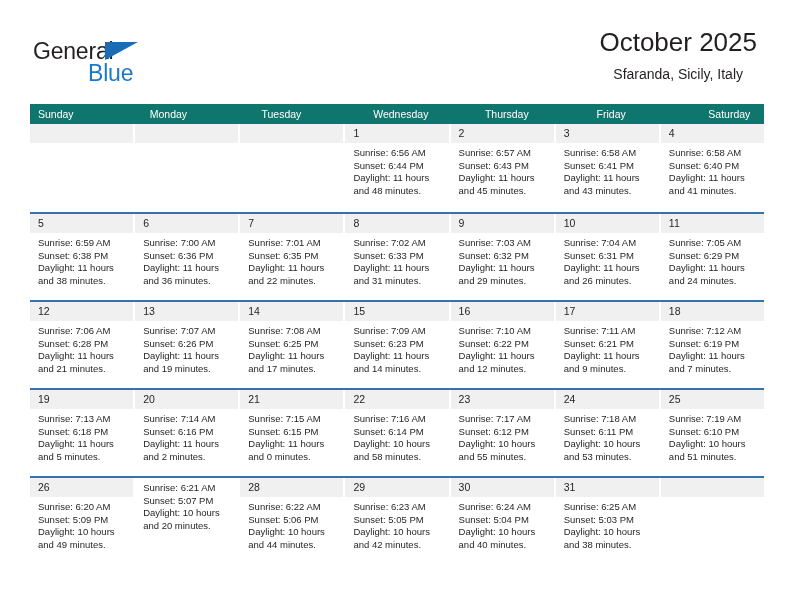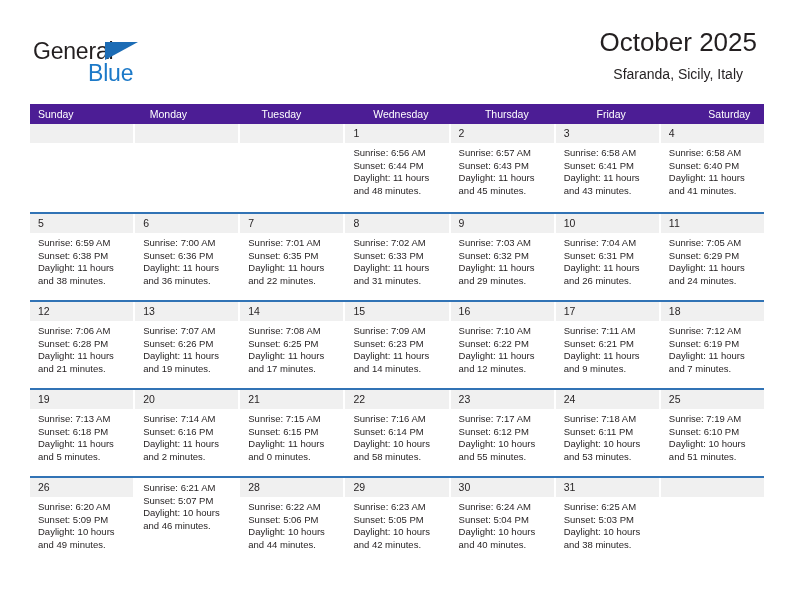--- a/index.html
+++ b/index.html
@@ -86,21 +86,21 @@
 
   
   .calendar {
     position: absolute;
     left: 30px;
     top: 104px;
     width: 734px;
   }
   .dow-row {
     display: flex;
-    background: #4c1d95;
+    background: #0f766e;
     height: 20px;
     align-items: center;
     gap: 48px;
   }
   .dow-cell {
     flex: 1 1 0;
     font-size: 10.5px;
     color: #ffffff;
     padding-left: 8px;
     box-sizing: border-box;
@@ -450,21 +450,21 @@
           <div class="info-line">Sunset: 5:09 PM</div>
           <div class="info-line">Daylight: 10 hours</div>
           <div class="info-line">and 49 minutes.</div>
         </div>
       </div>
       <div class="day-cell">
         <div class="day-body">
           <div class="info-line">Sunrise: 6:21 AM</div>
           <div class="info-line">Sunset: 5:07 PM</div>
           <div class="info-line">Daylight: 10 hours</div>
-          <div class="info-line">and 46 minutes.</div>
+          <div class="info-line">and 20 minutes.</div>
         </div>
       </div>
       <div class="day-cell">
         <div class="daynum-band">28</div>
         <div class="day-body">
           <div class="info-line">Sunrise: 6:22 AM</div>
           <div class="info-line">Sunset: 5:06 PM</div>
           <div class="info-line">Daylight: 10 hours</div>
           <div class="info-line">and 44 minutes.</div>
         </div>

